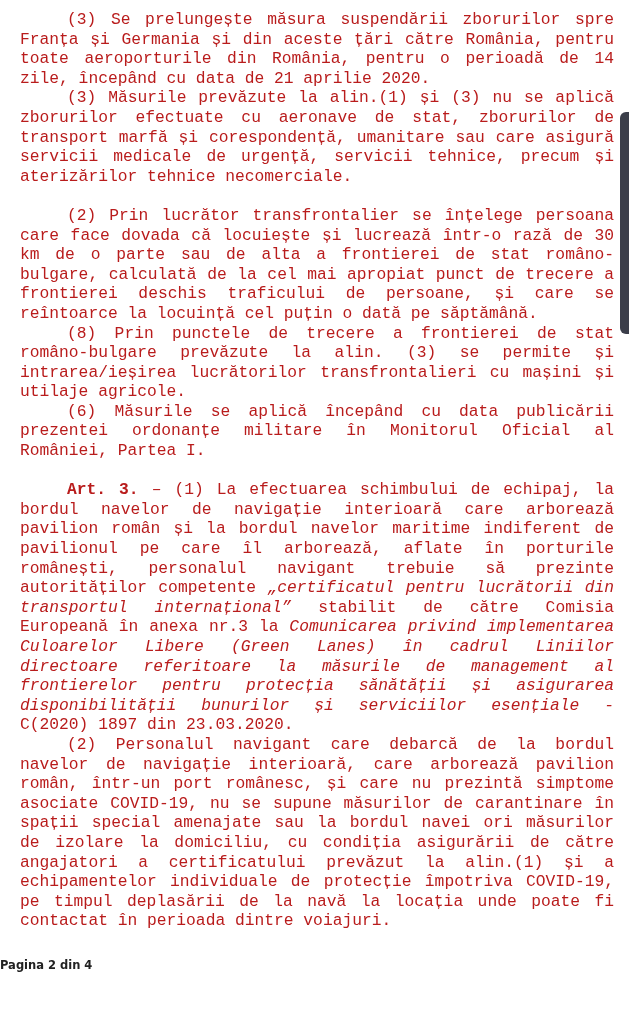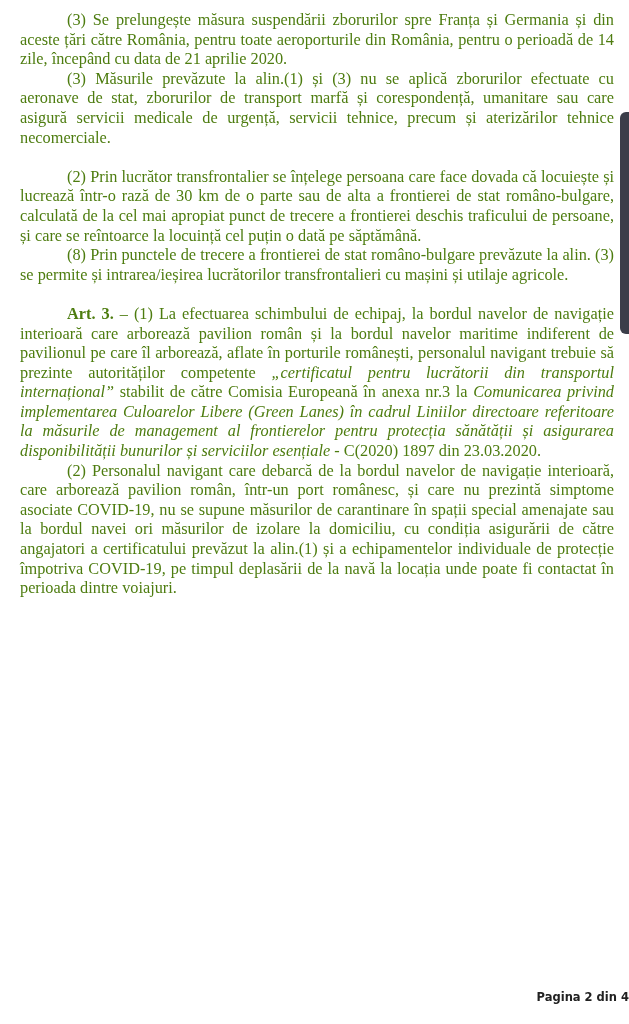--- a/index.html
+++ b/index.html
@@ -1,44 +1,45 @@
 <!DOCTYPE html>
 <html><head>
 <meta charset="utf-8">
 <style>
   html, body { margin: 0; padding: 0; background: #ffffff; }
   body { width: 629px; height: 1024px; position: relative; overflow: hidden; }
   .page {
     position: absolute; left: 20px; top: 10px; width: 594px;
-    font-family: Liberation Serif, serif;
-    font-size: 16.3px; line-height: 19.6px; color: #4d7c0f;
+    font-family: Liberation Mono, monospace;
+    font-size: 16.3px; line-height: 19.6px; color: #b91c1c;
     text-align: justify;
   }
   .p { margin: 0; text-indent: 47px; }
   .gap { height: 19.6px; }
   .art { font-weight: bold; }
   i { font-style: italic; }
   .footer {
-    position: absolute; top: 958px; left: 0; width: 629px; text-align: right;
-    font-family: "DejaVu Sans", sans-serif; font-weight: bold; font-size: 11.5px; color: #222; margin-top: 32px;
+    position: absolute; top: 958px; left: 0; width: 629px; text-align: left;
+    font-family: "DejaVu Sans", sans-serif; font-weight: bold; font-size: 11.5px; color: #222;
   }
   .overlay {
     position: absolute; left: 620px; top: 112px; width: 12px; height: 222px;
     background: #3b3e4a; border-radius: 6px 0 0 6px;
   }
 </style>
 </head>
 <body>
 
 <div class="page">
   <p class="p">(3) Se prelungește măsura suspendării zborurilor spre Franța și Germania și din aceste țări către România, pentru toate aeroporturile din România, pentru o perioadă de 14 zile, începând cu data de 21 aprilie 2020.</p>
   <p class="p">(3) Măsurile prevăzute la alin.(1) și (3) nu se aplică zborurilor efectuate cu aeronave de stat, zborurilor de transport marfă și corespondență, umanitare sau care asigură servicii medicale de urgență, servicii tehnice, precum și aterizărilor tehnice necomerciale.</p>
   <div class="gap"></div>
   <p class="p">(2) Prin lucrător transfrontalier se înțelege persoana care face dovada că locuiește și lucrează într-o rază de 30 km de o parte sau de alta a frontierei de stat româno-bulgare, calculată de la cel mai apropiat punct de trecere a frontierei deschis traficului de persoane, și care se reîntoarce la locuință cel puțin o dată pe săptămână.</p>
   <p class="p">(8) Prin punctele de trecere a frontierei de stat româno-bulgare prevăzute la alin. (3) se permite și intrarea/ieșirea lucrătorilor transfrontalieri cu mașini și utilaje agricole.</p>
+  <p class="p">(6) Măsurile se aplică începând cu data publicării prezentei ordonanțe militare în Monitorul Oficial al României, Partea I.</p>
   <div class="gap"></div>
   <p class="p"><span class="art">Art. 3.</span><span> – (1) La efectuarea schimbului de echipaj, la bordul navelor de navigație interioară care arborează pavilion român și la bordul navelor maritime indiferent de pavilionul pe care îl arborează, aflate în porturile românești, personalul navigant trebuie să prezinte autorităților competente </span><i>„certificatul pentru lucrătorii din transportul internațional”</i><span> stabilit de către Comisia Europeană în anexa nr.3 la </span><i>Comunicarea privind implementarea Culoarelor Libere (Green Lanes) în cadrul Liniilor directoare referitoare la măsurile de management al frontierelor pentru protecția sănătății și asigurarea disponibilității bunurilor și serviciilor esențiale -</i><span> C(2020) 1897 din 23.03.2020.</span></p>
   <p class="p">(2) Personalul navigant care debarcă de la bordul navelor de navigație interioară, care arborează pavilion român, într-un port românesc, și care nu prezintă simptome asociate COVID-19, nu se supune măsurilor de carantinare în spații special amenajate sau la bordul navei ori măsurilor de izolare la domiciliu, cu condiția asigurării de către angajatori a certificatului prevăzut la alin.(1) și a echipamentelor individuale de protecție împotriva COVID-19, pe timpul deplasării de la navă la locația unde poate fi contactat în perioada dintre voiajuri.</p>
 </div>
 
 <div class="footer">Pagina 2 din 4</div>
 
 <div class="overlay"></div>
 
 </body></html>

